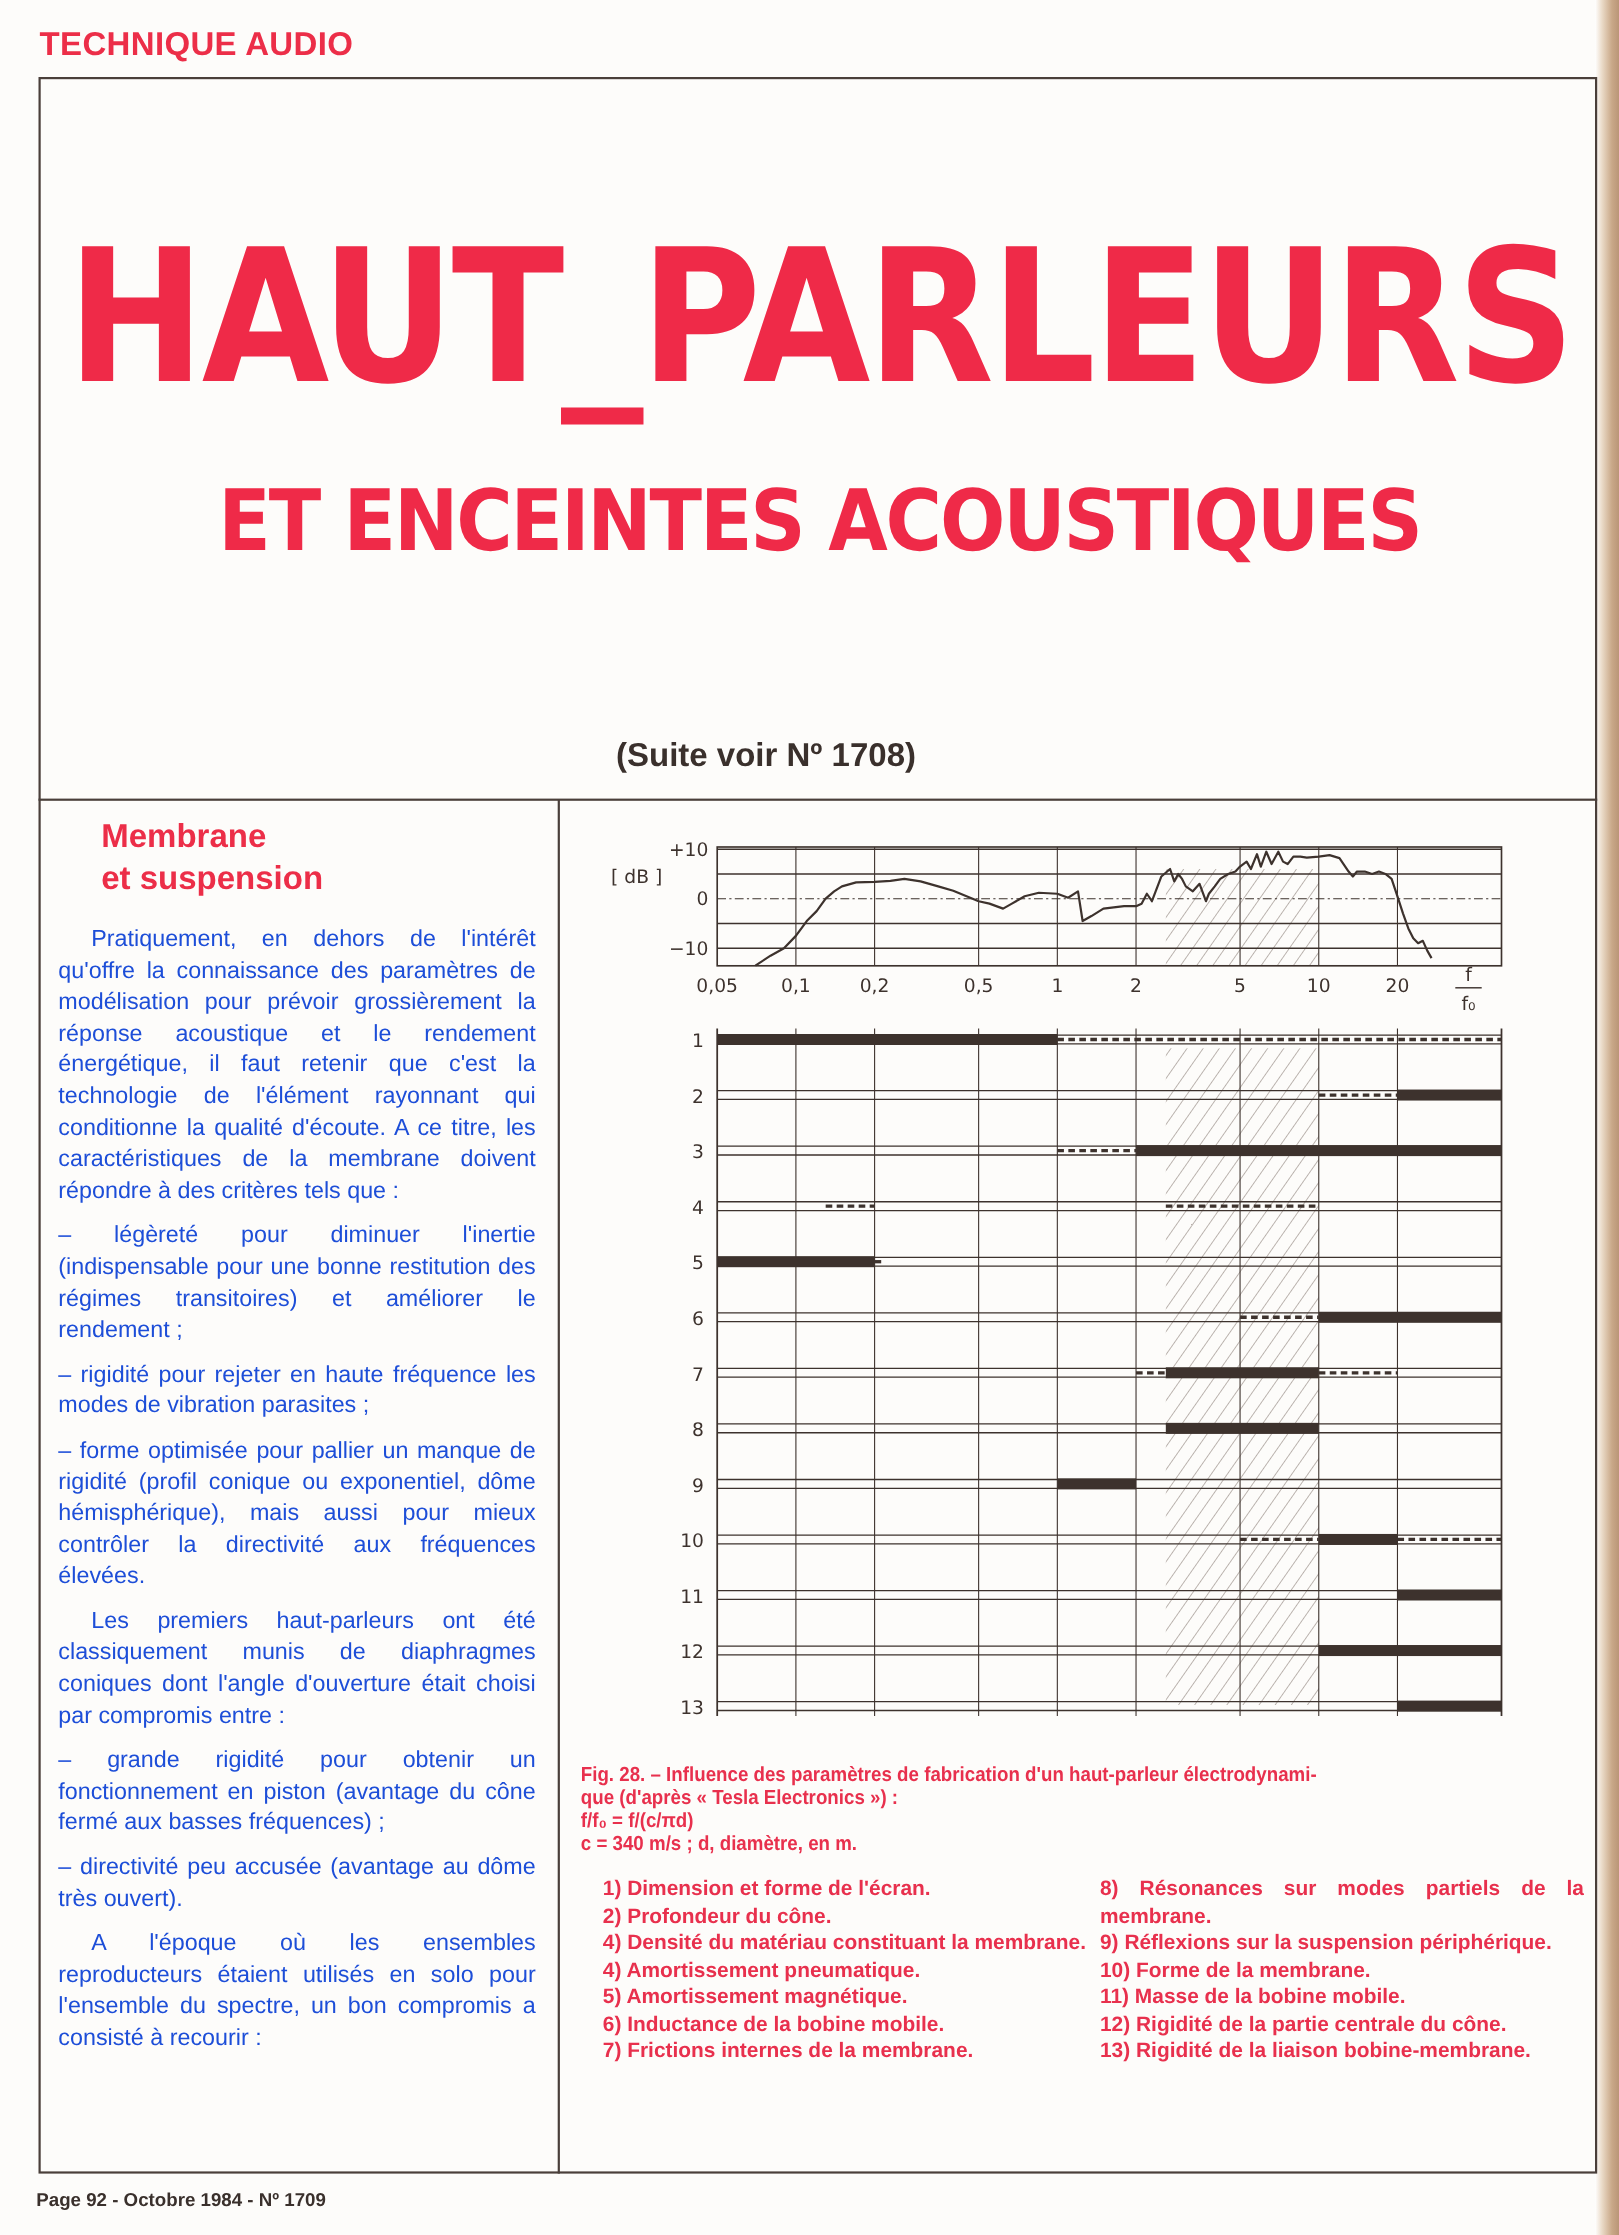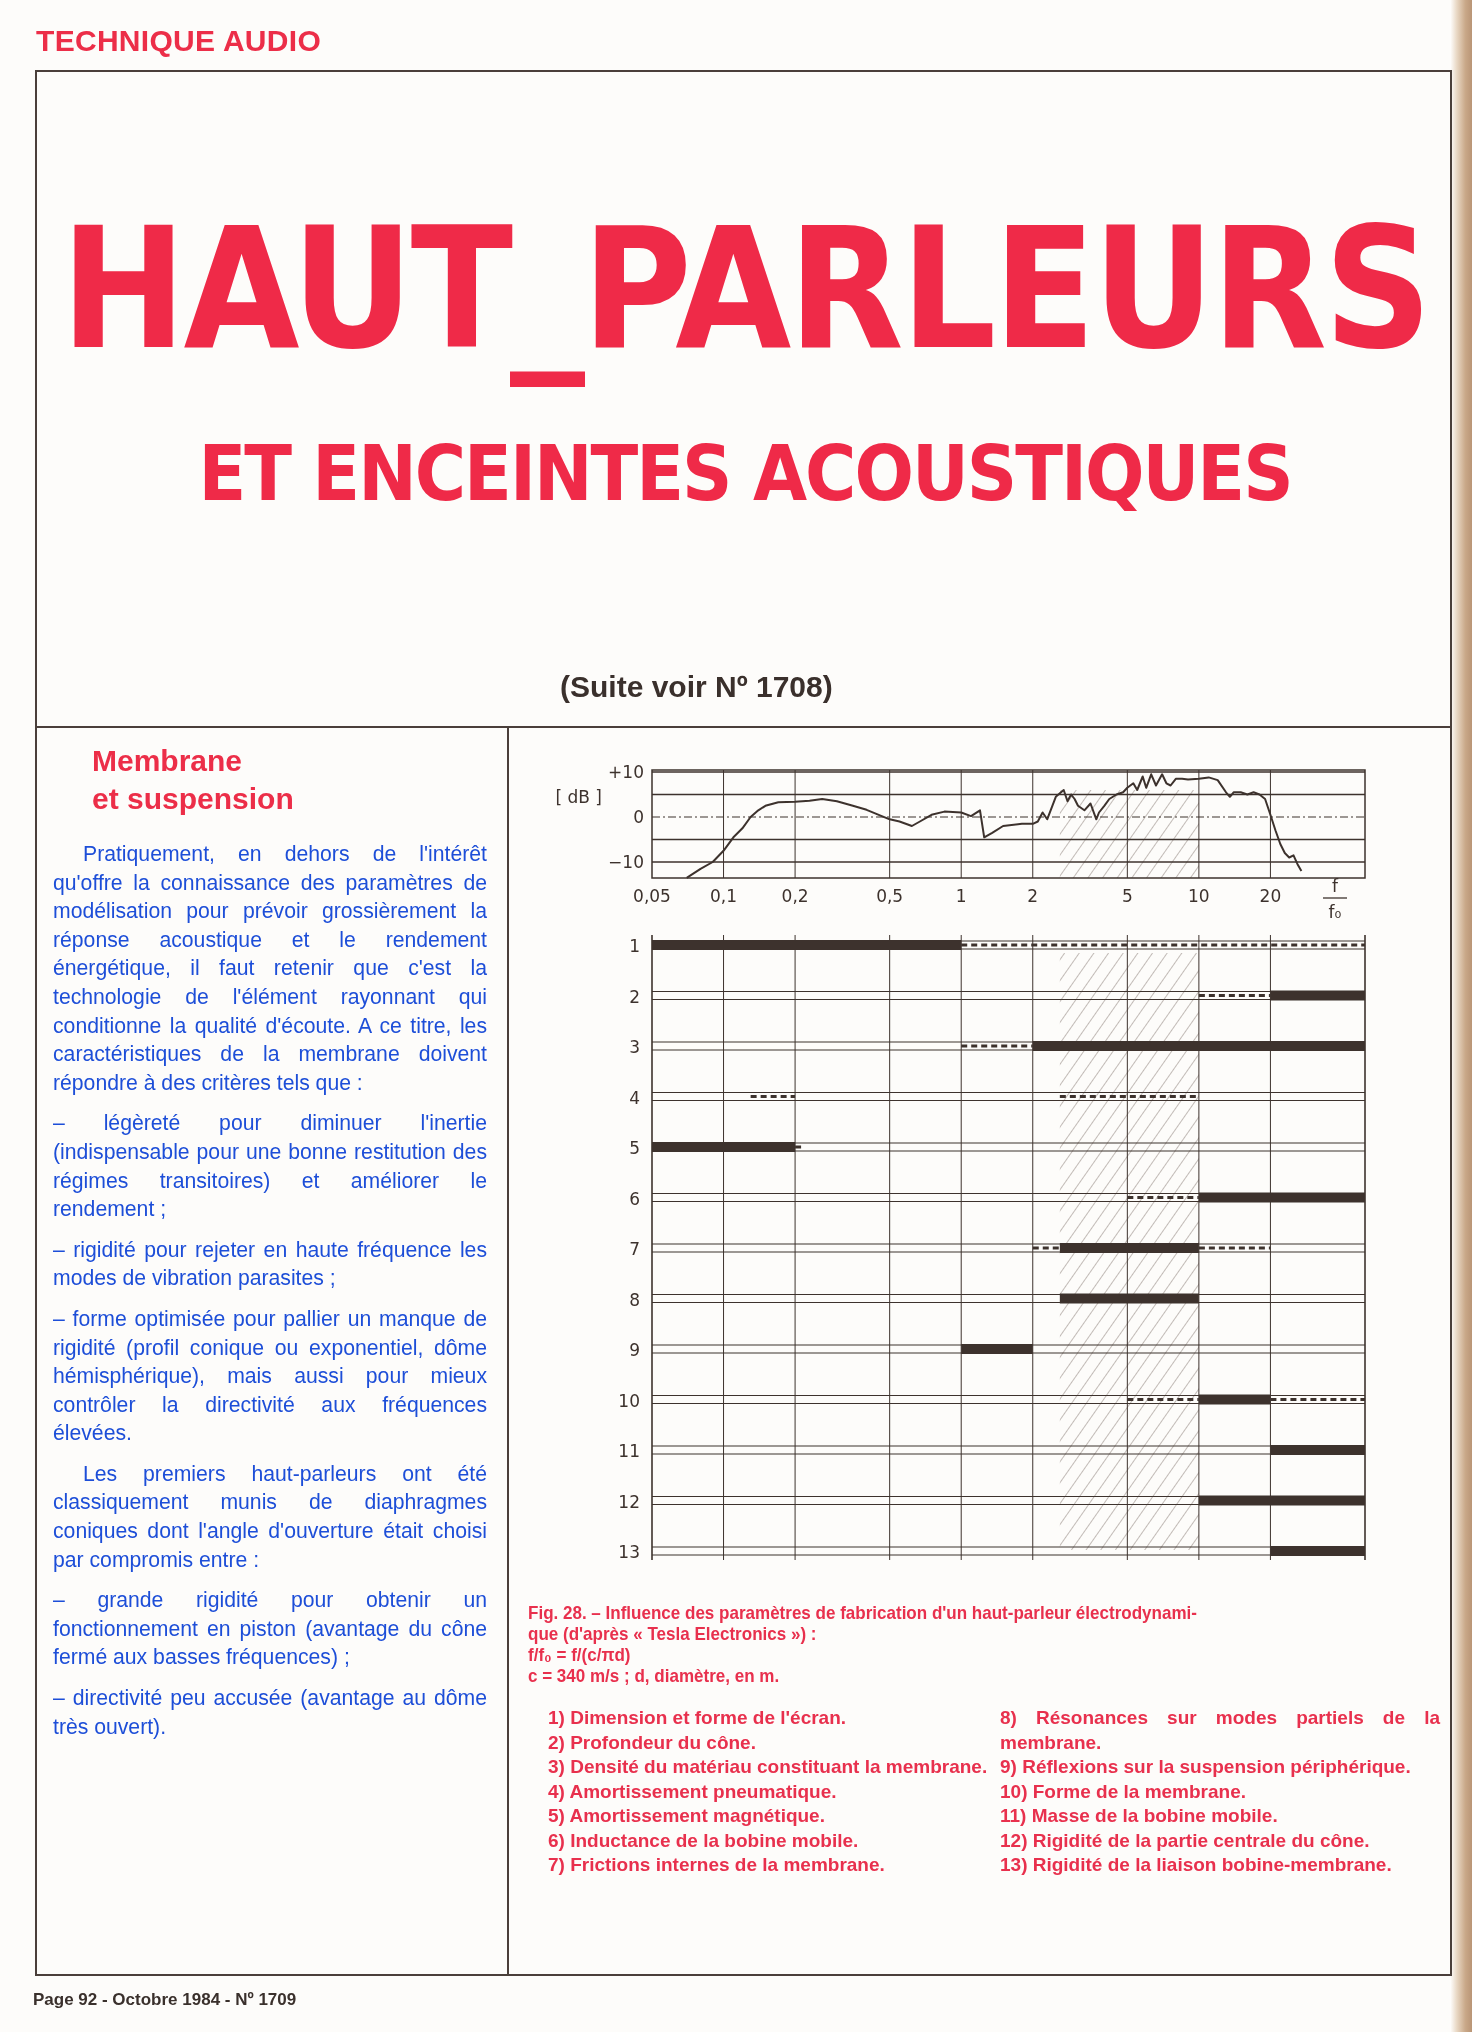--- a/index.html
+++ b/index.html
@@ -87,20 +87,21 @@
 </div>
 
 <div class="body-col" id="body-col">
     <p class="indent">Pratiquement, en dehors de l'intérêt qu'offre la connaissance des paramètres de modélisation pour prévoir grossièrement la réponse acoustique et le rendement énergétique, il faut retenir que c'est la technologie de l'élément rayonnant qui conditionne la qualité d'écoute. A ce titre, les caractéristiques de la membrane doivent répondre à des critères tels que :</p>
     <p>– légèreté pour diminuer l'inertie (indispensable pour une bonne restitution des régimes transitoires) et améliorer le rendement ;</p>
     <p>– rigidité pour rejeter en haute fréquence les modes de vibration parasites ;</p>
     <p>– forme optimisée pour pallier un manque de rigidité (profil conique ou exponentiel, dôme hémisphérique), mais aussi pour mieux contrôler la directivité aux fréquences élevées.</p>
     <p class="indent">Les premiers haut-parleurs ont été classiquement munis de diaphragmes coniques dont l'angle d'ouverture était choisi par compromis entre :</p>
     <p>– grande rigidité pour obtenir un fonctionnement en piston (avantage du cône fermé aux basses fréquences) ;</p>
     <p>– directivité peu accusée (avantage au dôme très ouvert).</p>
+    <p class="indent">A l'époque où les ensembles reproducteurs étaient utilisés en solo pour l'ensemble du spectre, un bon compromis a consisté à recourir :</p>
   </div>
 
 <svg id="chart" width="910" height="840">
     <defs>
       <pattern id="hatch" patternUnits="userSpaceOnUse" width="12" height="12" patternTransform="rotate(35)">
         <line x1="0" y1="0" x2="0" y2="12" stroke="#6a5a52" stroke-width="1"></line>
       </pattern>
     </defs>
     <rect x="549.8367946705373" y="50" width="139.04133429893557" height="88" fill="url(#hatch)" opacity="0.8"></rect>
     <rect x="549.8367946705373" y="213" width="139.04133429893557" height="597" fill="url(#hatch)" opacity="0.8"></rect>
@@ -211,21 +212,21 @@
 
 <div class="caption" id="caption">
     <div>Fig. 28. – Influence des paramètres de fabrication d'un haut-parleur électrodynami-</div>
     <div>que (d'après « Tesla Electronics ») :</div>
     <div>f/f₀ = f/(c/πd)</div>
     <div>c = 340 m/s ; d, diamètre, en m.</div>
   </div>
 <div class="legend-col" id="legend-left">
     <div>1) Dimension et forme de l'écran.</div>
     <div>2) Profondeur du cône.</div>
-    <div>3) Densité du matériau constituant la membrane.</div>
+    <div>4) Densité du matériau constituant la membrane.</div>
     <div>4) Amortissement pneumatique.</div>
     <div>5) Amortissement magnétique.</div>
     <div>6) Inductance de la bobine mobile.</div>
     <div>7) Frictions internes de la membrane.</div>
   </div>
 <div class="legend-col" id="legend-right">
     <div>8) Résonances sur modes partiels de la membrane.</div>
     <div>9) Réflexions sur la suspension périphérique.</div>
     <div>10) Forme de la membrane.</div>
     <div>11) Masse de la bobine mobile.</div>

